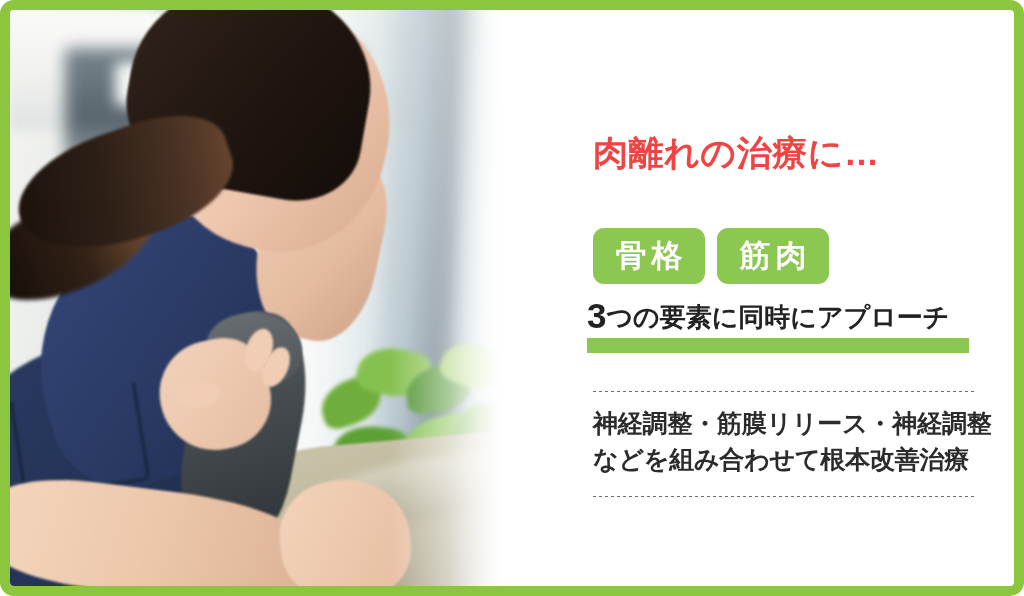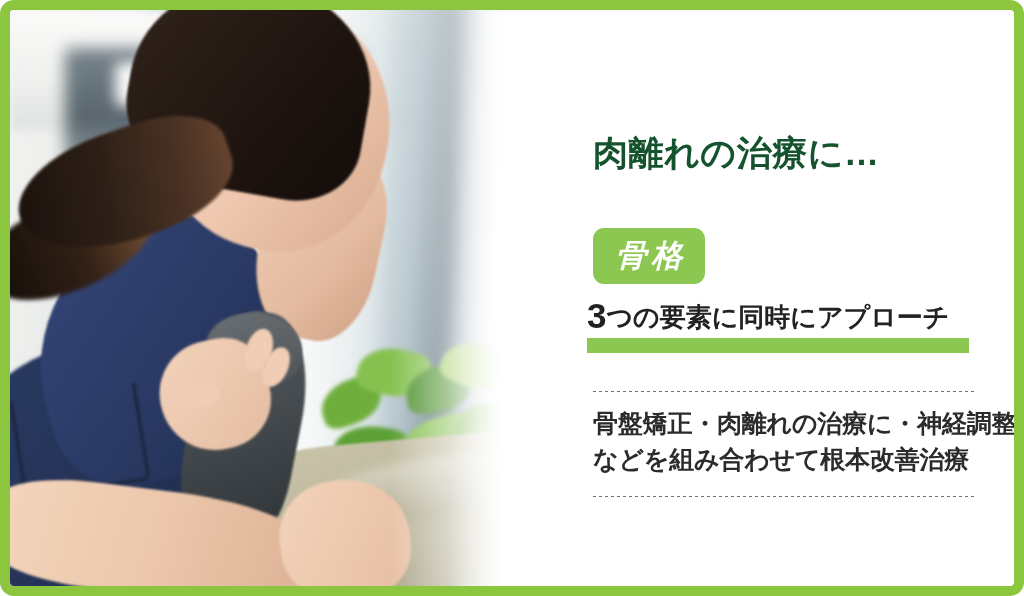--- a/index.html
+++ b/index.html
@@ -324,32 +324,31 @@
     width: 441px;
     height: 100%;
   }
 
   .headline {
     position: absolute;
     left: 10px;
     top: 120px;
     font-size: 35px;
     font-weight: bold;
-    color: #14532d;
+    color: #ef4444;
     letter-spacing: .5px;
     white-space: nowrap;
   }
 
   .badges {
     position: absolute;
     left: 10px;
     top: 218px;
     display: flex;
     gap: 12px;
-    font-style: italic;
   }
   .badge {
     width: 112px;
     height: 56px;
     background: #8CC751;
     border-radius: 11px;
     color: #ffffff;
     font-size: 31px;
     font-weight: bold;
     letter-spacing: 5px;
@@ -466,30 +465,31 @@
     <div class="photo-wall-right"></div>
     <div class="photo-fade"></div>
   </div>
 
   <div class="content">
 
     <div class="headline">肉離れの治療に…</div>
 
     <div class="badges">
       <div class="badge">骨格</div>
+      <div class="badge">筋肉</div>
     </div>
 
     <div class="tagline-wrap">
       <div class="tagline-bar"></div>
       <div class="tagline"><span class="num">3</span><span>つの要素に同時にアプローチ</span></div>
     </div>
 
     <div class="divider top"></div>
 
     <div class="desc">
-      <div>骨盤矯正・肉離れの治療に・神経調整</div>
+      <div>神経調整・筋膜リリース・神経調整</div>
       <div>などを組み合わせて根本改善治療</div>
     </div>
 
     <div class="divider bottom"></div>
 
   </div>
 </div>
 
 </body></html>

